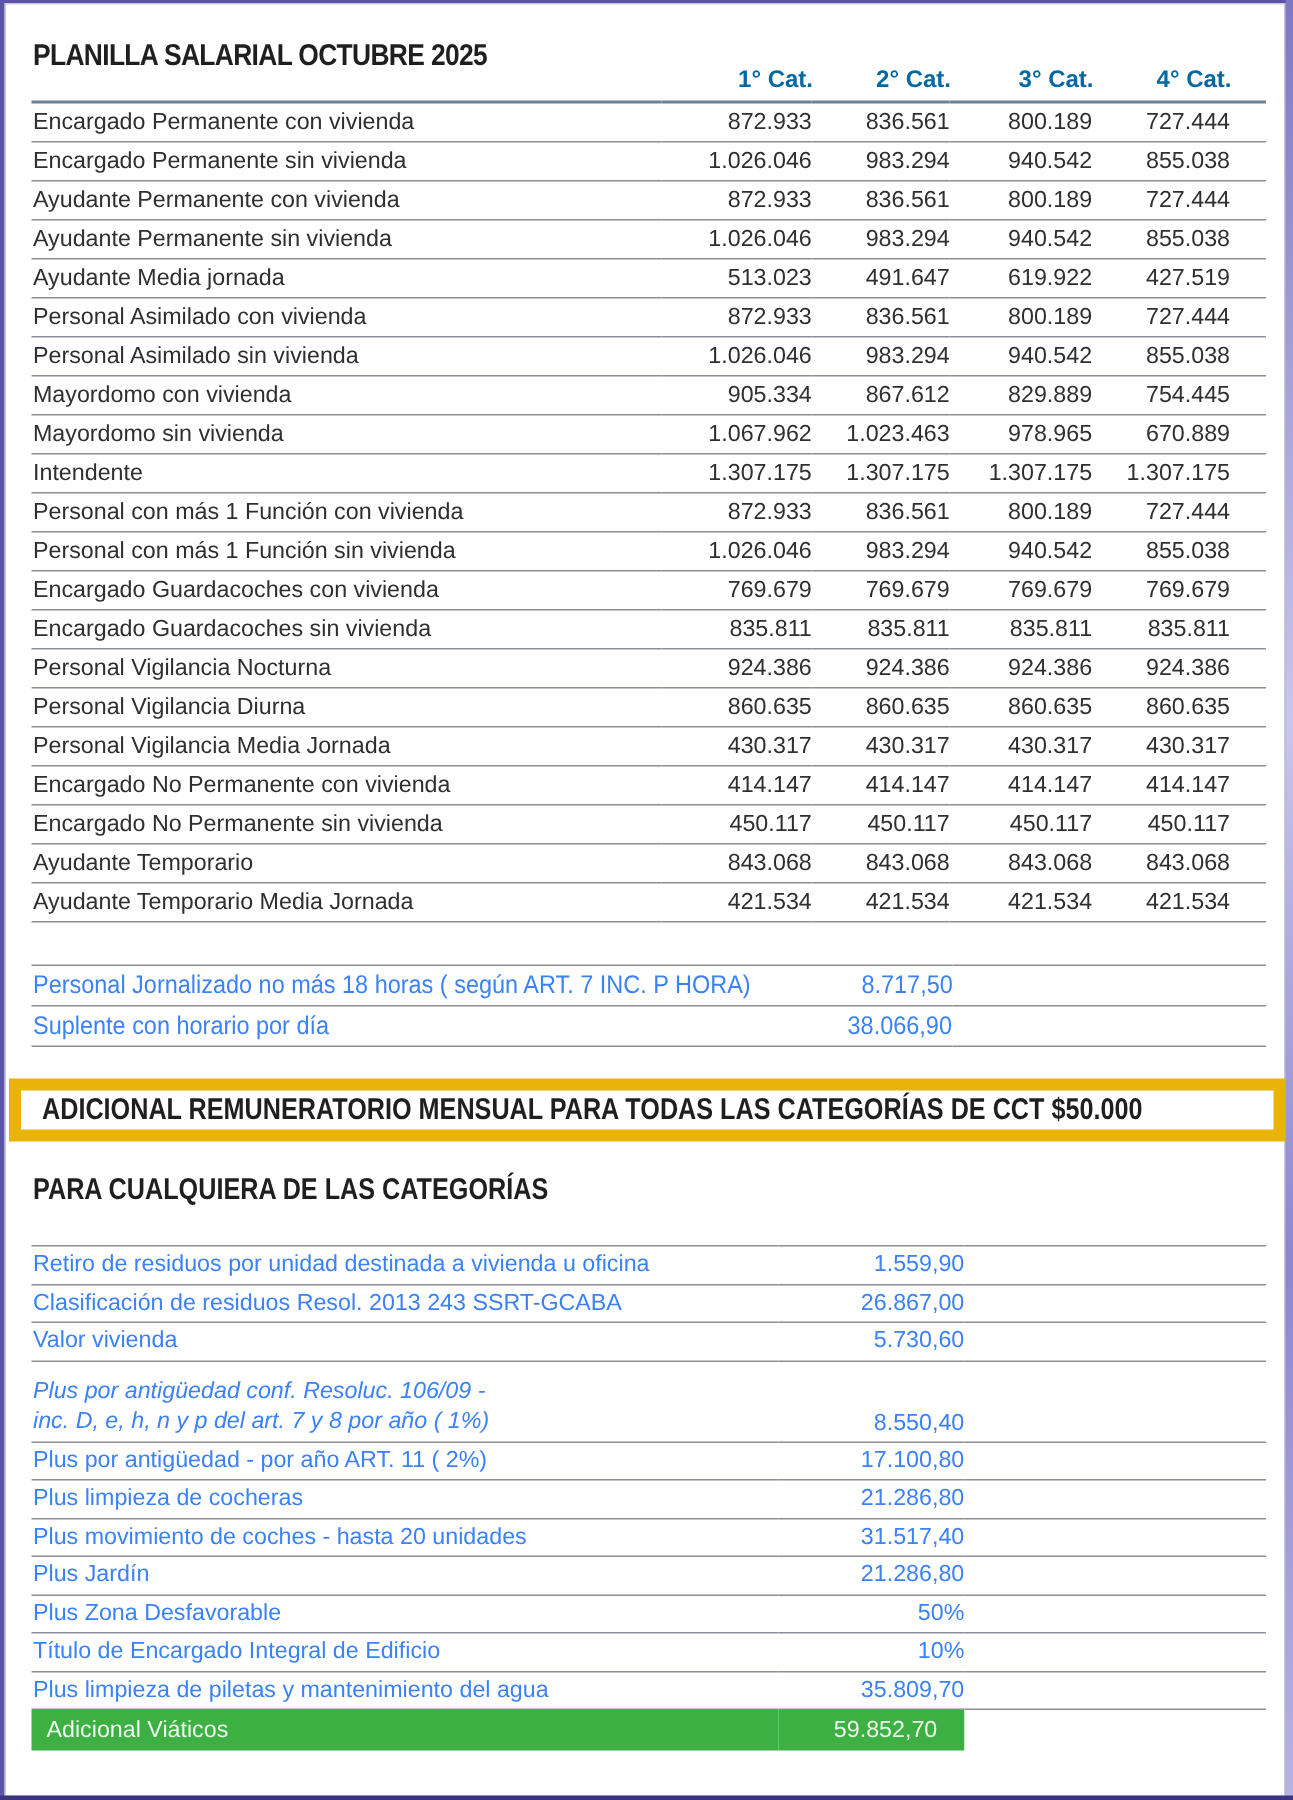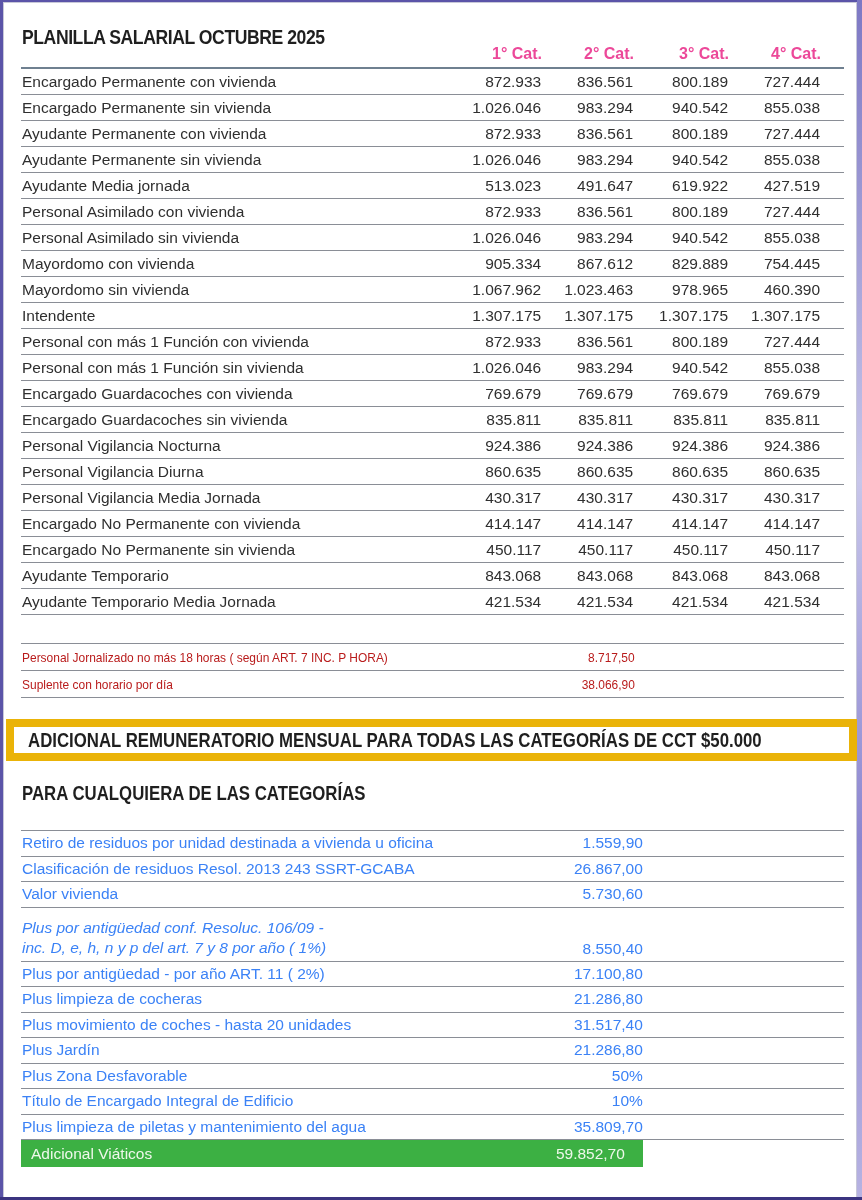--- a/index.html
+++ b/index.html
@@ -23,21 +23,21 @@
     background: #3b3480;
   }
   .title {
     position: absolute; left: 19px; top: 24px;
     font-family: "Liberation Sans", sans-serif;
     font-weight: bold; font-size: 20px; letter-spacing: -0.5px;
     transform: scaleX(0.88); transform-origin: left center;
     color: #1f1f1f;
   }
   .cat-header {
-    position: absolute; top: 43px; font-weight: bold; font-size: 16px; color: #ec4899;
+    position: absolute; top: 43px; font-weight: bold; font-size: 16px; color: #0369a1;
     text-align: right; width: 100px;
   }
   table.grid { border-collapse: collapse; position: absolute; left: 18px; }
   .main-table { top: 65px; width: 823px; }
   .main-table td {
     height: 25px; padding: 0; font-size: 15.5px; color: #2f2f2f;
     border-top: 1.5px solid #8a8e96;
     vertical-align: middle;
   }
   .main-table tr:first-child td { border-top: 2.5px solid #6f8090; }
@@ -45,21 +45,21 @@
   .main-table td.label { width: 420px; padding-left: 1px; }
   .main-table td.num { text-align: right; width: 101px; padding-right: 0; }
   .main-table td.num.c1 { width: 100px; }
   .main-table td.num.c2 { width: 92px; }
   .main-table td.num.c3 { width: 95px; }
   .main-table td.num.c4 { width: 92px; }
   .main-table td.pad { width: 24px; }
 
   .jor-table { top: 641px; width: 823px; }
   .jor-table td {
-    height: 26px; padding: 0; font-size: 13px; color: #b91c1c;
+    height: 26px; padding: 0; font-size: 17px; color: #3b82f6;
     border-top: 1.5px solid #8a8e96;
     transform-origin: left center;
     text-decoration: underline;
   }
   .jor-table tr:last-child td { border-bottom: 1.5px solid #8a8e96; }
   .jor-table td.label { width: 520px; padding-left: 1px; }
   .jor-table td.label span { display: inline-block; transform: scaleX(0.92); transform-origin: left center; white-space: nowrap; }
   .jor-table td.num { text-align: right; width: 93px; }
   .jor-table td.num span { display: inline-block; transform: scaleX(0.92); transform-origin: right center; }
   .jor-table td.rest { width: 210px; }
@@ -176,21 +176,21 @@
           <td class="num c2">867.612</td>
           <td class="num c3">829.889</td>
           <td class="num c4">754.445</td>
           <td class="pad"></td>
         </tr>
         <tr>
           <td class="label">Mayordomo sin vivienda</td>
           <td class="num c1">1.067.962</td>
           <td class="num c2">1.023.463</td>
           <td class="num c3">978.965</td>
-          <td class="num c4">460.390</td>
+          <td class="num c4">670.889</td>
           <td class="pad"></td>
         </tr>
         <tr>
           <td class="label">Intendente</td>
           <td class="num c1">1.307.175</td>
           <td class="num c2">1.307.175</td>
           <td class="num c3">1.307.175</td>
           <td class="num c4">1.307.175</td>
           <td class="pad"></td>
         </tr>

